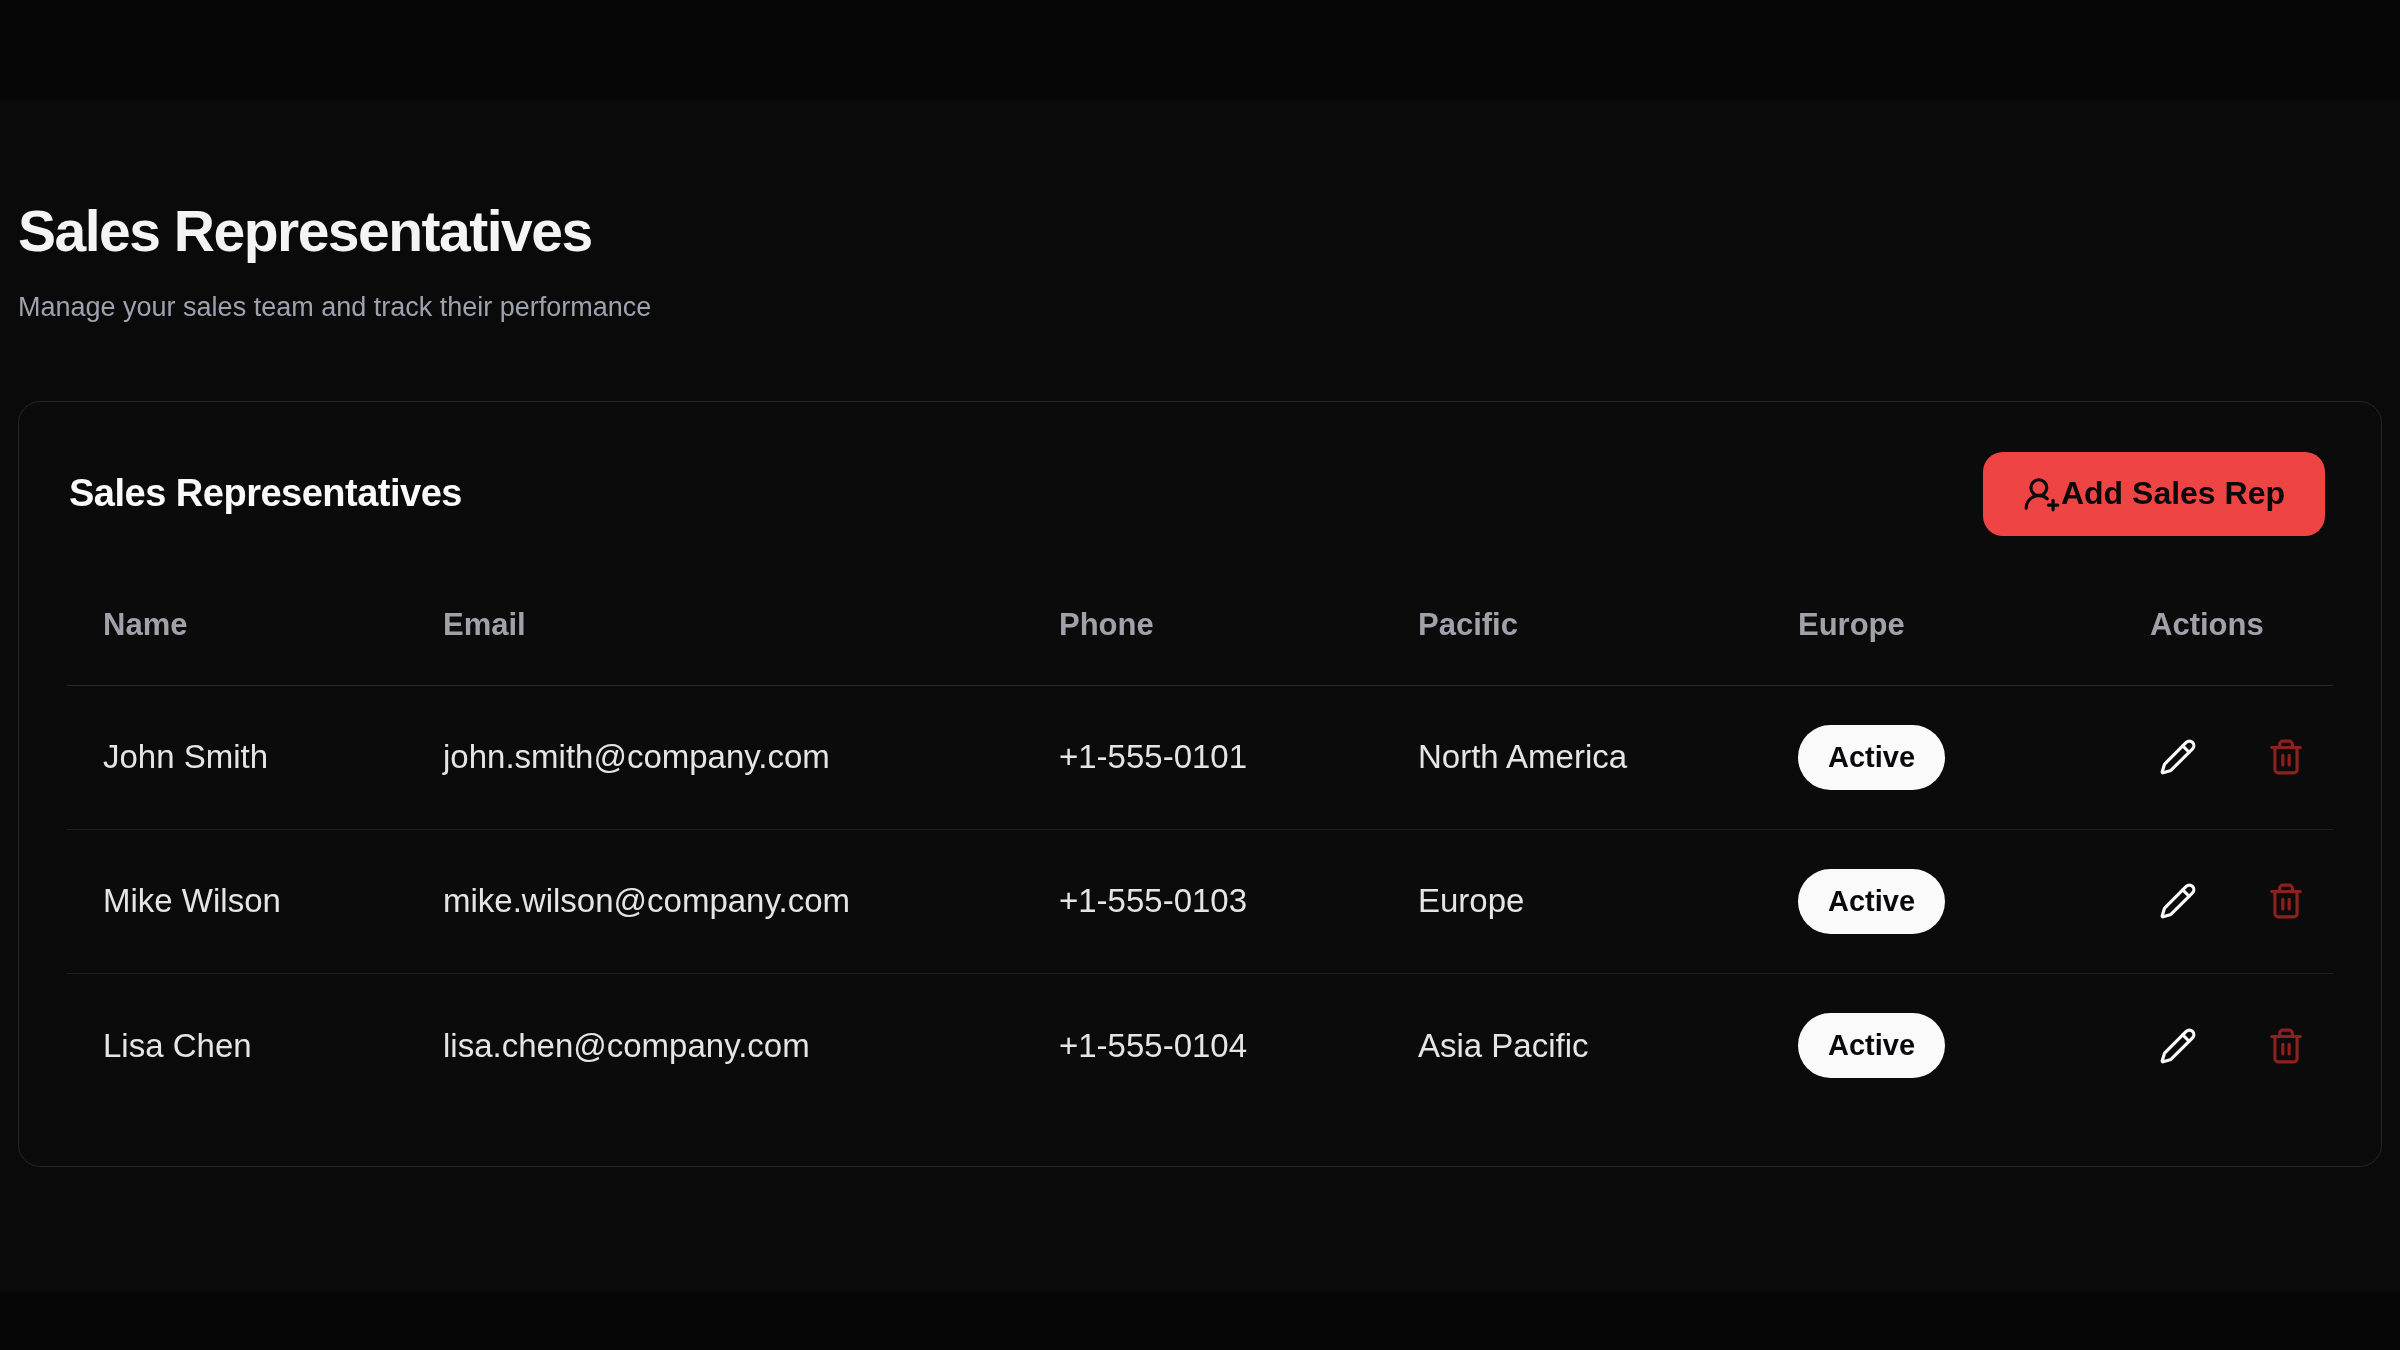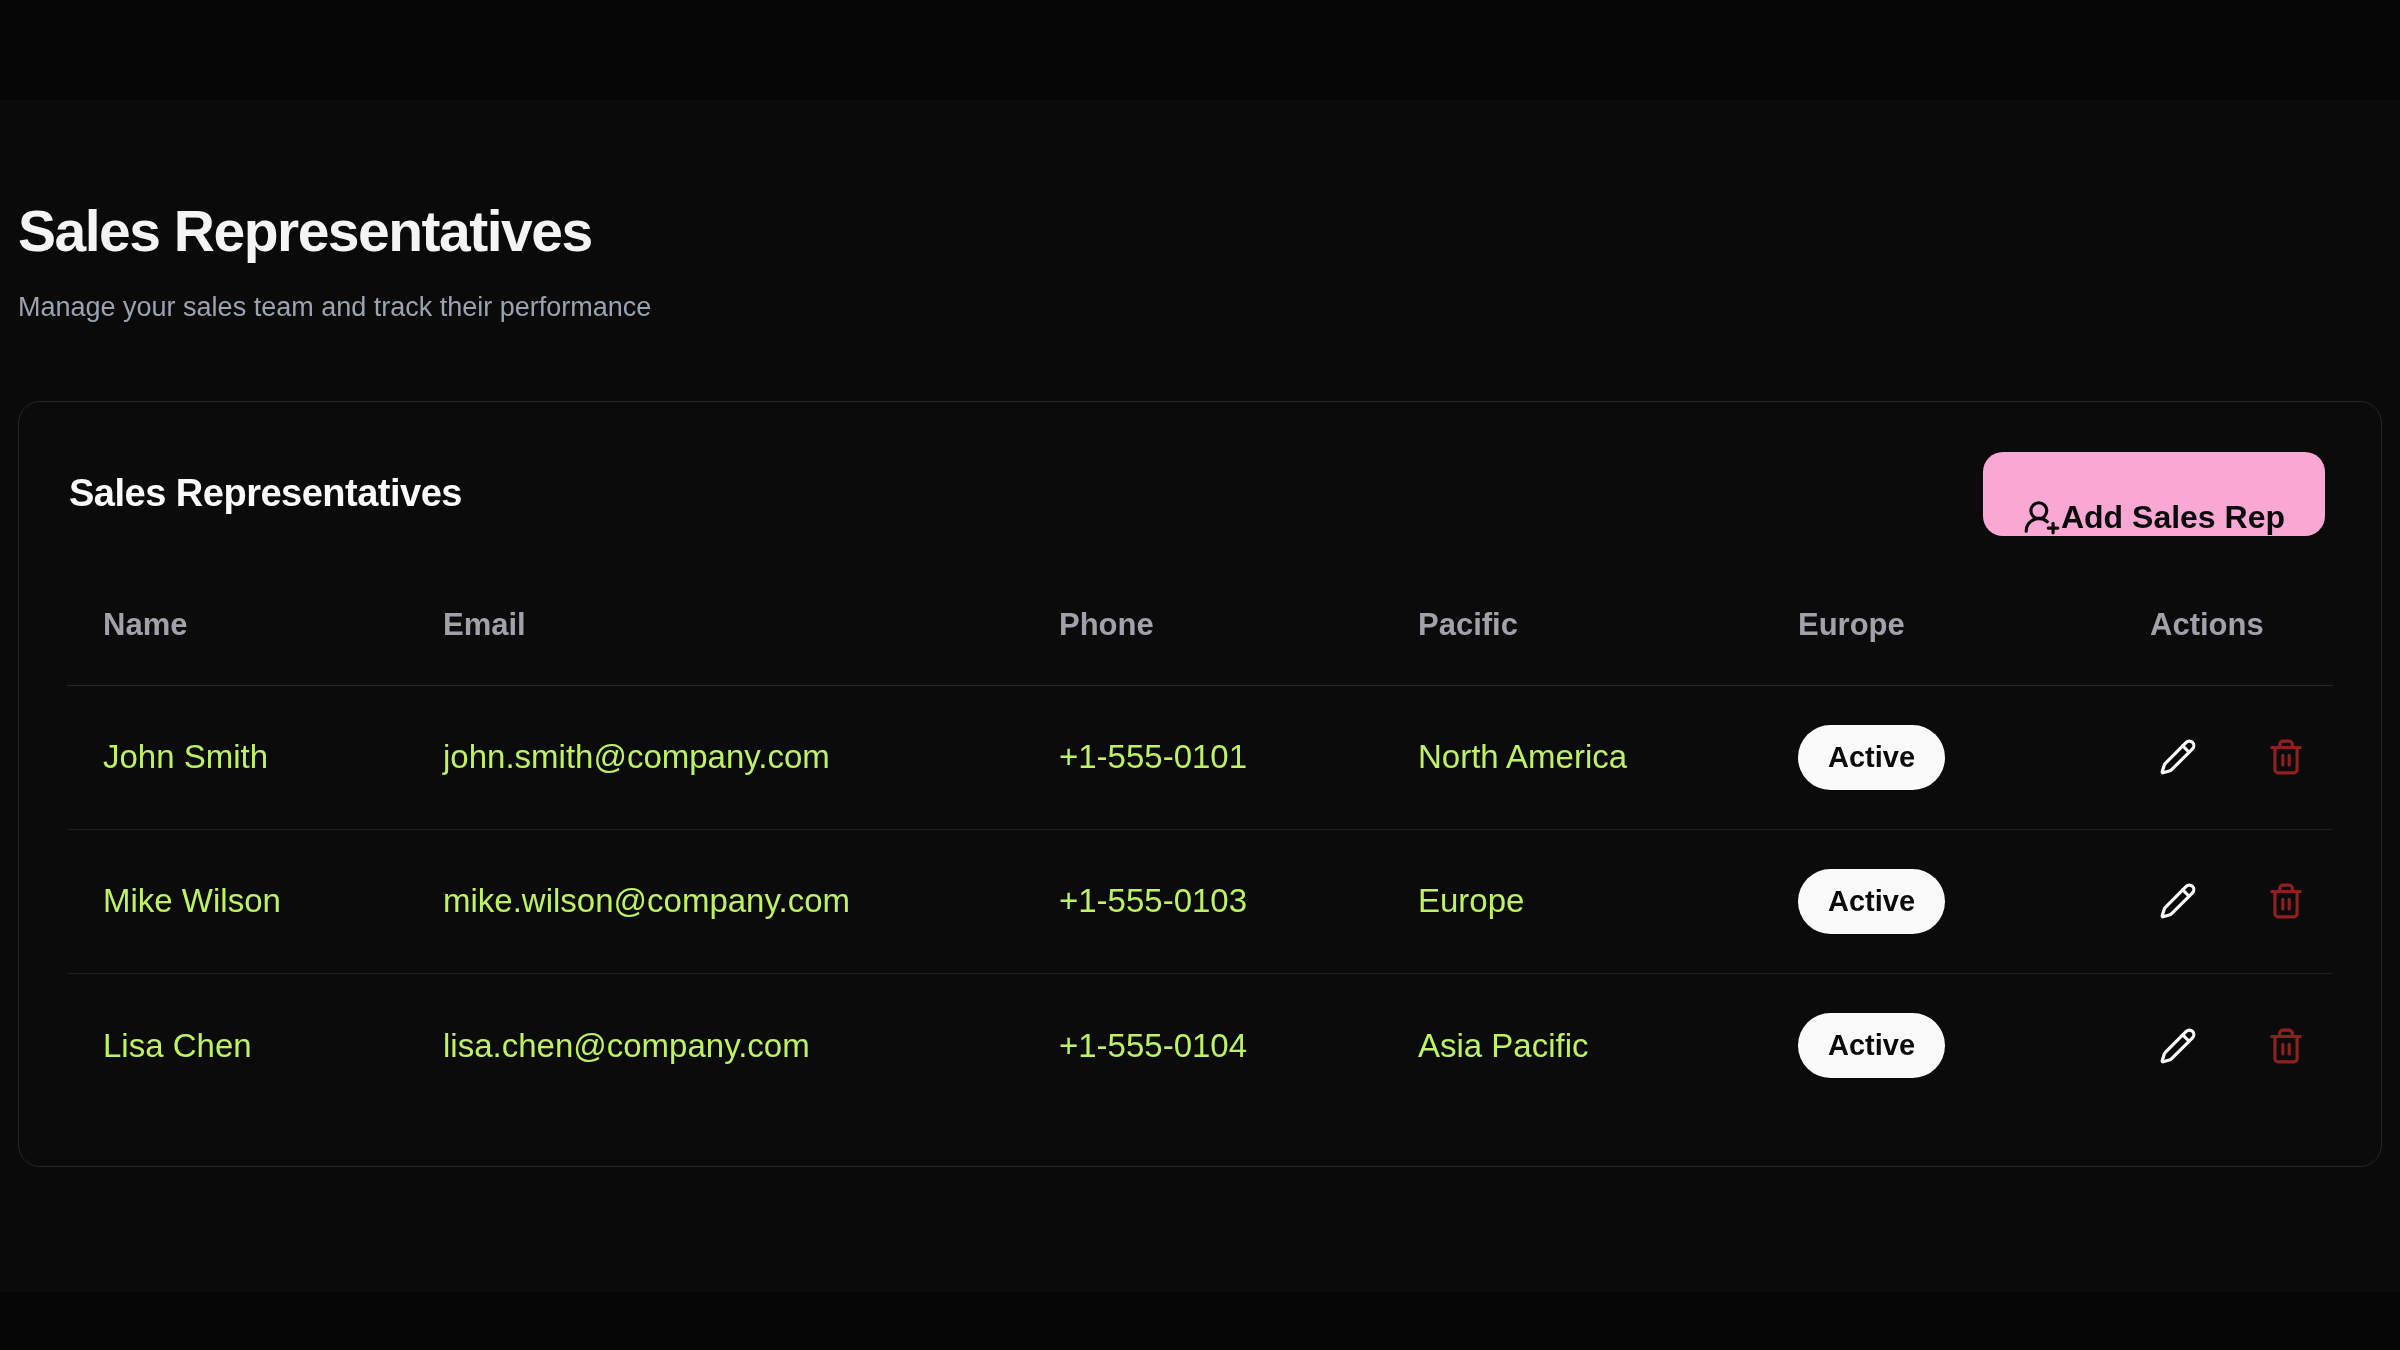--- a/index.html
+++ b/index.html
@@ -45,24 +45,24 @@
     padding: 50px 56px 0 50px;
   }
   .card-title {
     font-size: 38px;
     font-weight: 700;
     letter-spacing: -0.5px;
     color: #fafafa;
   }
   .add-btn {
     display: inline-flex;
-    align-items: flex-end;
+    align-items: center;
     height: 84px;
     padding: 0 40px;
-    background: #f9a8d4;
+    background: #ef4444;
     color: #0a0a0a;
     border: none;
     border-radius: 20px;
     font-family: "Liberation Sans", sans-serif;
     font-size: 32px;
     font-weight: 600;
     cursor: pointer;
   }
   .add-btn svg { width: 38px; height: 38px; }
   
@@ -81,21 +81,21 @@
   .thead-row .th {
     color: #a1a1aa;
     font-size: 31px;
     font-weight: 600;
   }
   .data-row {
     height: 144px;
     border-bottom: 1px solid #1f1f23;
   }
   .data-row:last-child { border-bottom: none; }
-  .cell { font-size: 33px; color: #bef264; font-weight: 400; }
+  .cell { font-size: 33px; color: #e5e5e5; font-weight: 400; }
   .cell-name { font-weight: 500; }
   .badge {
     display: inline-flex;
     align-items: center;
     justify-content: center;
     background: #fafafa;
     color: #09090b;
     font-size: 29px;
     font-weight: 700;
     padding: 18px 30px;

